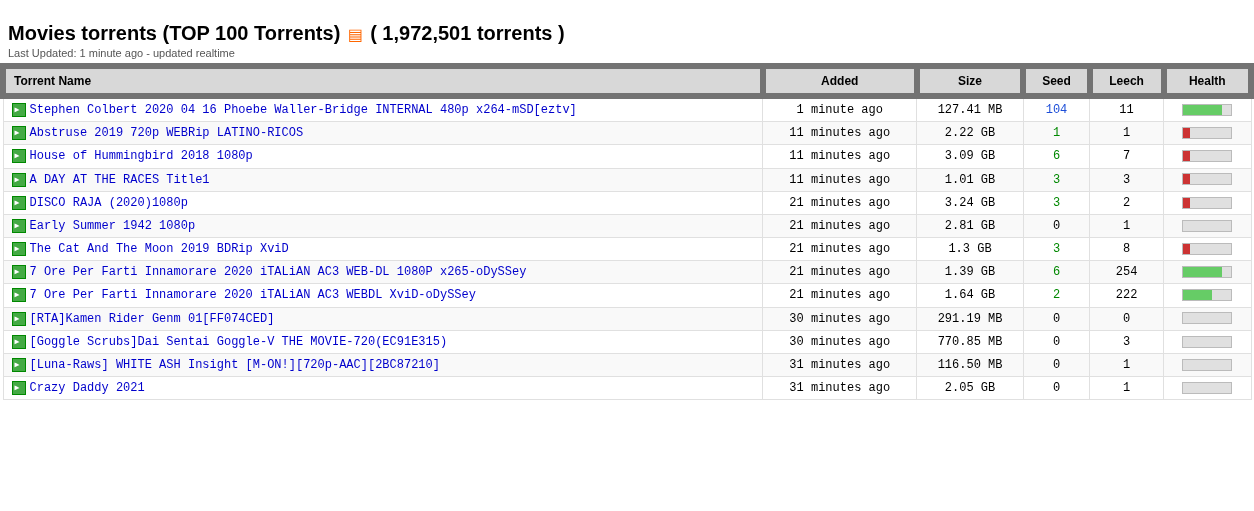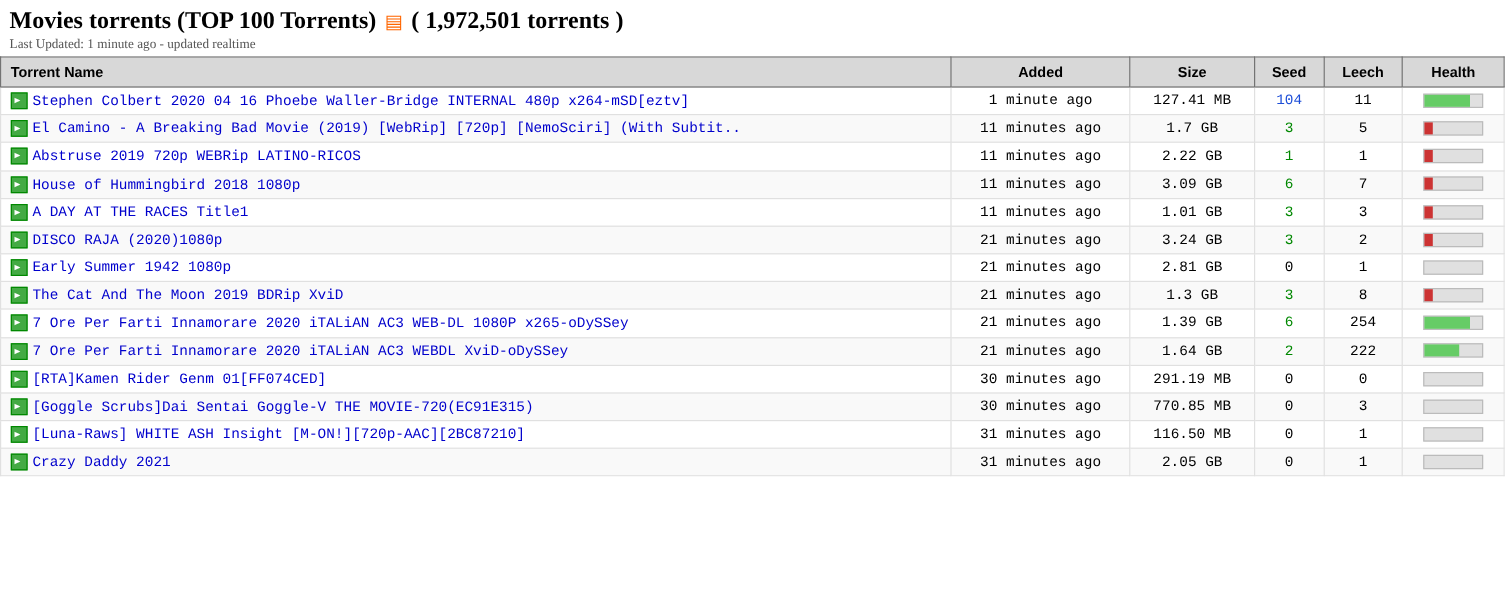--- a/index.html
+++ b/index.html
@@ -4,22 +4,21 @@
   <style>
     * { margin: 0; padding: 0; box-sizing: border-box; }
     body {
       font-family: Arial, sans-serif;
       font-size: 12px;
       background: #fff;
       color: #000;
       width: 1254px;
     }
     .page-header {
-      padding: 6px 8px 2px 8px;
-      font-family: Liberation Serif, serif;
+      padding: 22px 8px 2px 8px;
     }
     .page-title {
       font-size: 20px;
       font-weight: bold;
       color: #000;
     }
     .rss-icon {
       color: #f60;
       font-size: 16px;
       margin: 0 4px;
@@ -35,21 +34,21 @@
       margin-top: 2px;
     }
     thead tr {
       background: #d8d8d8;
     }
     thead th {
       padding: 5px 8px;
       text-align: left;
       font-weight: bold;
       font-size: 12px;
-      border: 1px solid #737373;
+      border: 6px solid #737373;
     }
     thead th.center {
       text-align: center;
     }
     tbody tr {
       border-bottom: 1px solid #ddd;
       font-family: Liberation Mono, monospace;
     }
     tbody tr:nth-child(even) {
       background: #f9f9f9;
@@ -132,30 +131,20 @@
         <td><span class="torrent-icon"></span><a class="torrent-link" href="#">Stephen Colbert 2020 04 16 Phoebe Waller-Bridge INTERNAL 480p x264-mSD[eztv]</a></td>
         <td class="center">1 minute ago</td>
         <td class="center">127.41 MB</td>
         <td class="center" style="color: #1d4ed8;">104</td>
         <td class="center">11</td>
         <td class="center"><span class="health-bar-container">
             <span class="health-bar health-green" style="width: 80%;"></span>
           </span></td>
       </tr>
       <tr>
-        <td><span class="torrent-icon"></span><a class="torrent-link" href="#">El Camino - A Breaking Bad Movie (2019) [WebRip] [720p] [NemoSciri] (With Subtit..</a></td>
-        <td class="center">11 minutes ago</td>
-        <td class="center">1.7 GB</td>
-        <td class="center" style="color: rgb(0, 136, 0);">3</td>
-        <td class="center">5</td>
-        <td class="center"><span class="health-bar-container">
-            <span class="health-bar health-red" style="width: 15%;"></span>
-          </span></td>
-      </tr>
-      <tr>
         <td><span class="torrent-icon"></span><a class="torrent-link" href="#">Abstruse 2019 720p WEBRip LATINO-RICOS</a></td>
         <td class="center">11 minutes ago</td>
         <td class="center">2.22 GB</td>
         <td class="center" style="color: rgb(0, 136, 0);">1</td>
         <td class="center">1</td>
         <td class="center"><span class="health-bar-container">
             <span class="health-bar health-red" style="width: 15%;"></span>
           </span></td>
       </tr>
       <tr>

